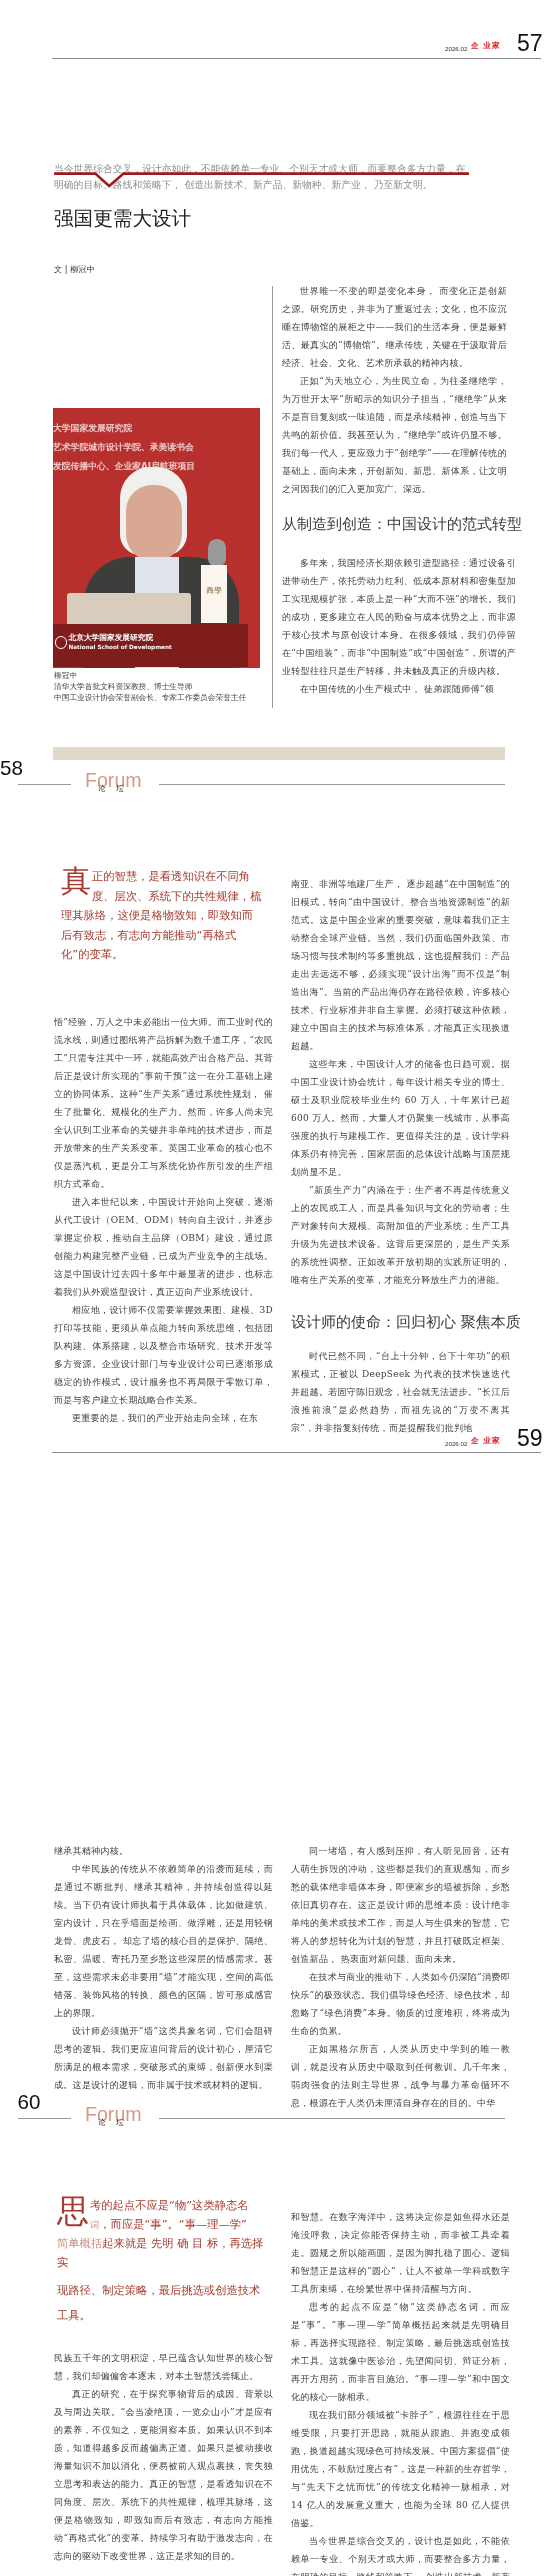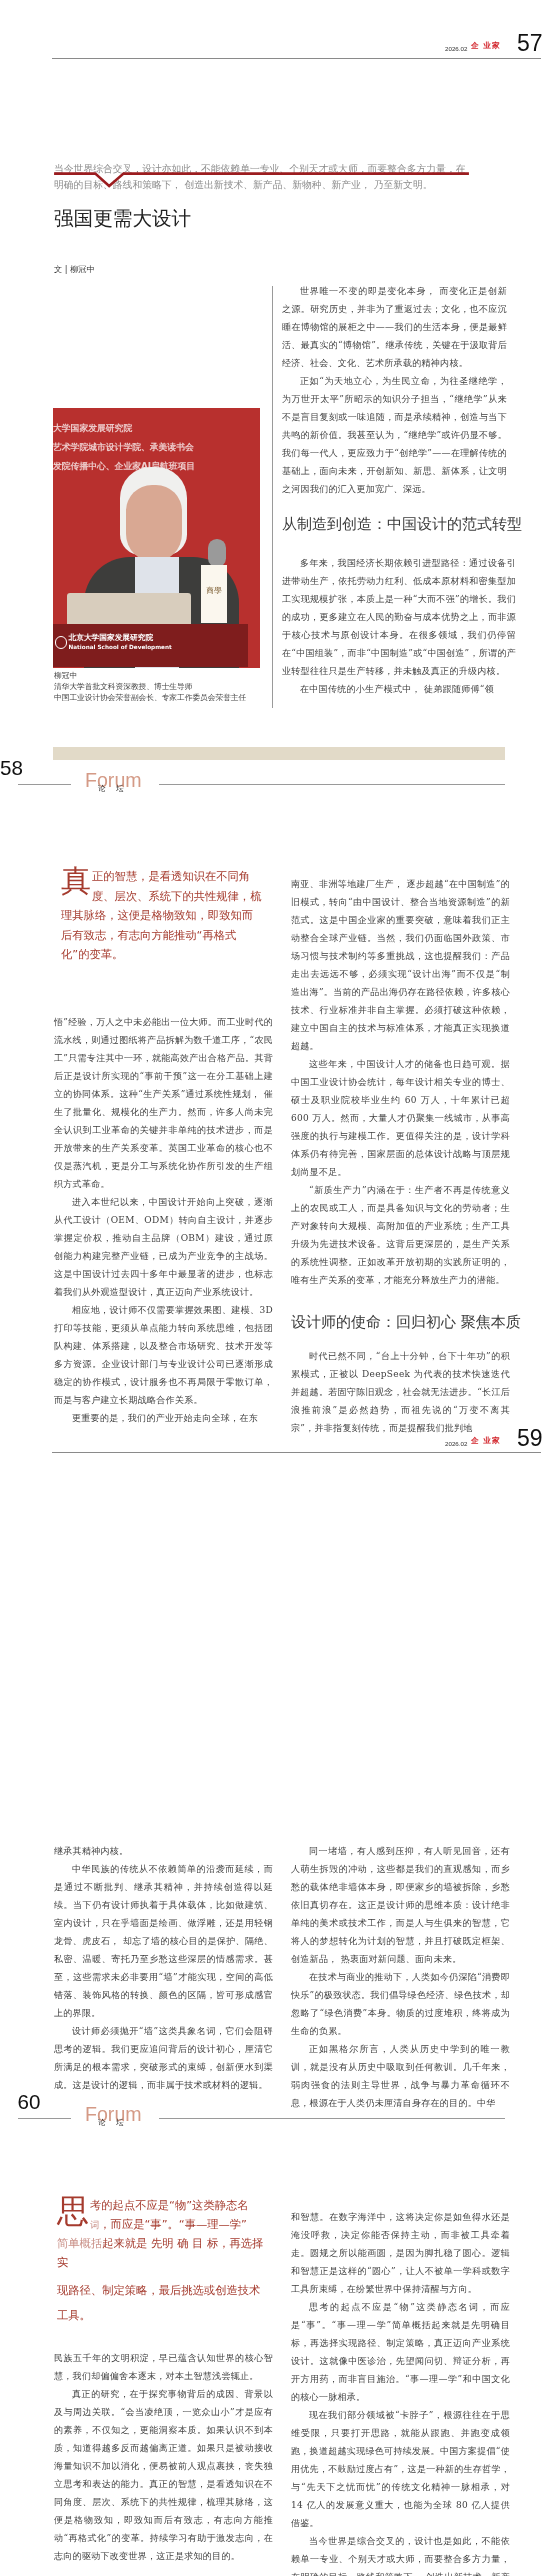--- a/index.html
+++ b/index.html
@@ -152,18 +152,18 @@
   <div style="margin-top:6.2px;">工具。</div>
 </div>
 
 <div class="abs col" style="left:54px;top:2349px;width:219px;">
   <p class="noind">民族五千年的文明积淀，早已蕴含认知世界的核心智慧，我们却偏偏舍本逐末，对本土智慧浅尝辄止。</p>
   <p>真正的研究，在于探究事物背后的成因、背景以及与周边关联。“会当凌绝顶，一览众山小”才是应有的素养，不仅知之，更能洞察本质。如果认识不到本质，知道得越多反而越偏离正道。如果只是被动接收海量知识不加以消化，便易被前人观点裹挟，丧失独立思考和表达的能力。真正的智慧，是看透知识在不同角度、层次、系统下的共性规律，梳理其脉络，这便是格物致知，即致知而后有致志，有志向方能推动“再格式化”的变革。持续学习有助于激发志向，在志向的驱动下改变世界，这正是求知的目的。</p>
 </div>
 
 <div class="abs col" style="left:291px;top:2208px;width:219px;">
   <p class="noind">和智慧。在数字海洋中，这将决定你是如鱼得水还是淹没呼救，决定你能否保持主动，而非被工具牵着走。圆规之所以能画圆，是因为脚扎稳了圆心。逻辑和智慧正是这样的“圆心”，让人不被单一学科或数字工具所束缚，在纷繁世界中保持清醒与方向。</p>
-  <p>思考的起点不应是“物”这类静态名词，而应是“事”。“事—理—学”简单概括起来就是先明确目标，再选择实现路径、制定策略，真正迈向产业系统设计。这就像中医诊治，先望闻问切、辩证分析，再开方用药，而非盲目施治。“事—理—学”和中国文化的核心一脉相承。</p>
+  <p>思考的起点不应是“物”这类静态名词，而应是“事”。“事—理—学”简单概括起来就是先明确目标，再选择实现路径、制定策略，最后挑选或创造技术工具。这就像中医诊治，先望闻问切、辩证分析，再开方用药，而非盲目施治。“事—理—学”和中国文化的核心一脉相承。</p>
   <p>现在我们部分领域被“卡脖子”，根源往往在于思维受限，只要打开思路，就能从跟跑、并跑变成领跑，换道超越实现绿色可持续发展。中国方案提倡“使用优先，不鼓励过度占有”，这是一种新的生存哲学，与“先天下之忧而忧”的传统文化精神一脉相承，对 14 亿人的发展意义重大，也能为全球 80 亿人提供借鉴。</p>
   <p><span>当今世界是综合交叉的，设计也是如此，不能依赖单一专业、个别天才或大师，而要整合多方力量，在明确的目标、路线和策略下， 创造出新技术、新产品、新物种、新产业，乃至新文明。</span>　</p>
 
 </div>
 
 
 </body></html>

